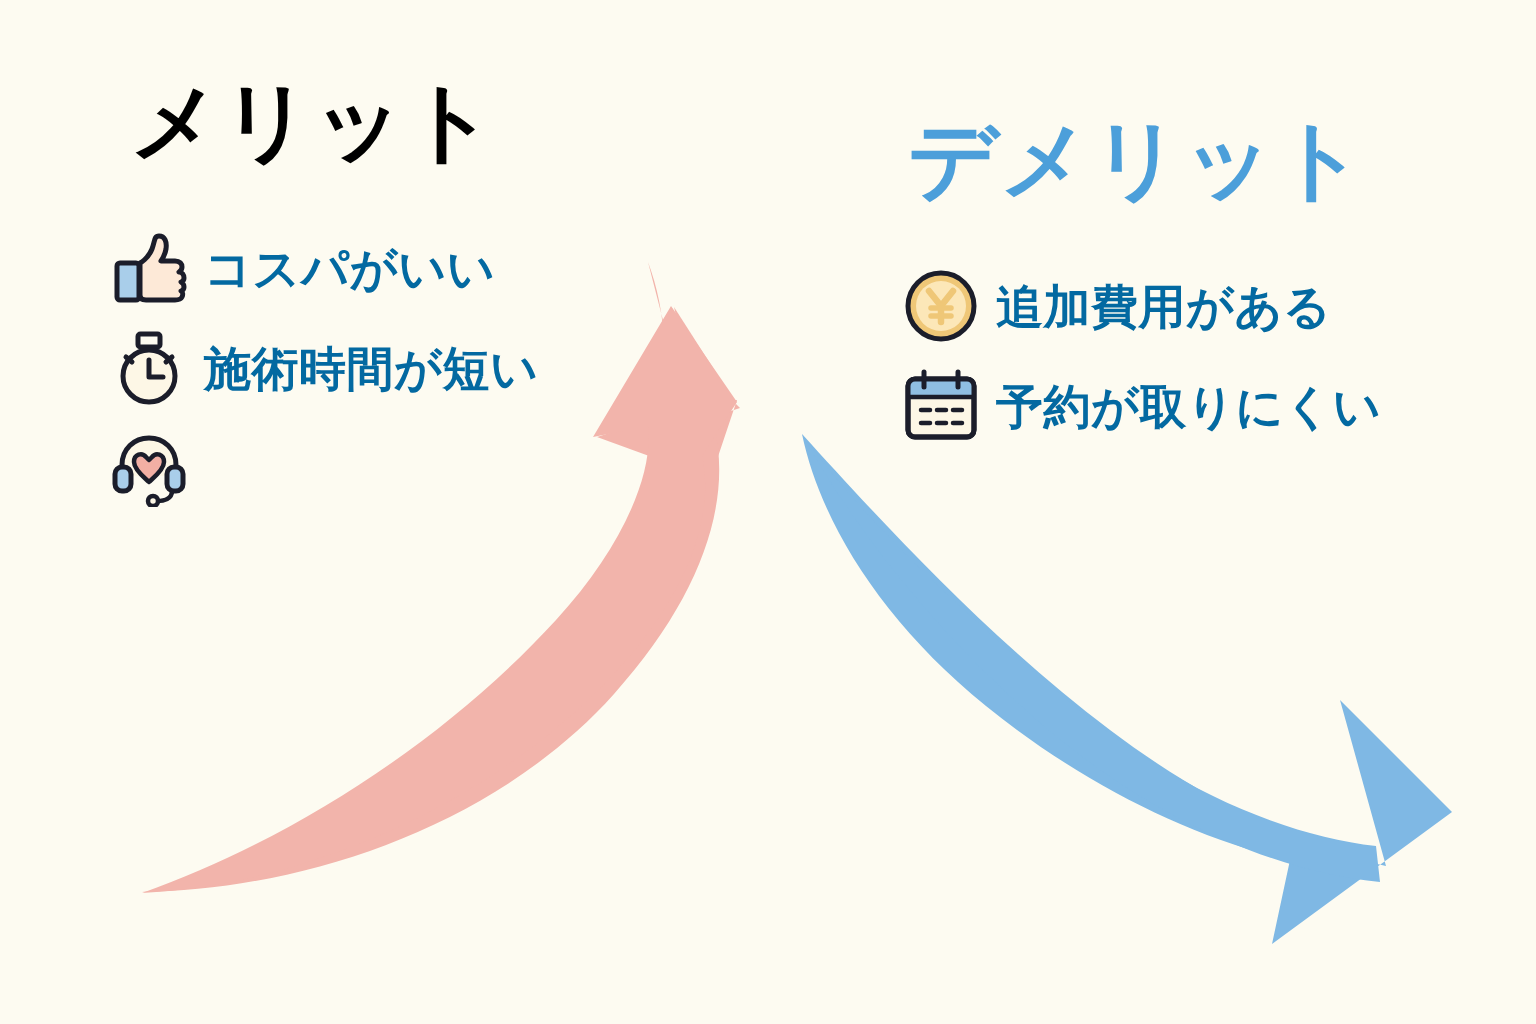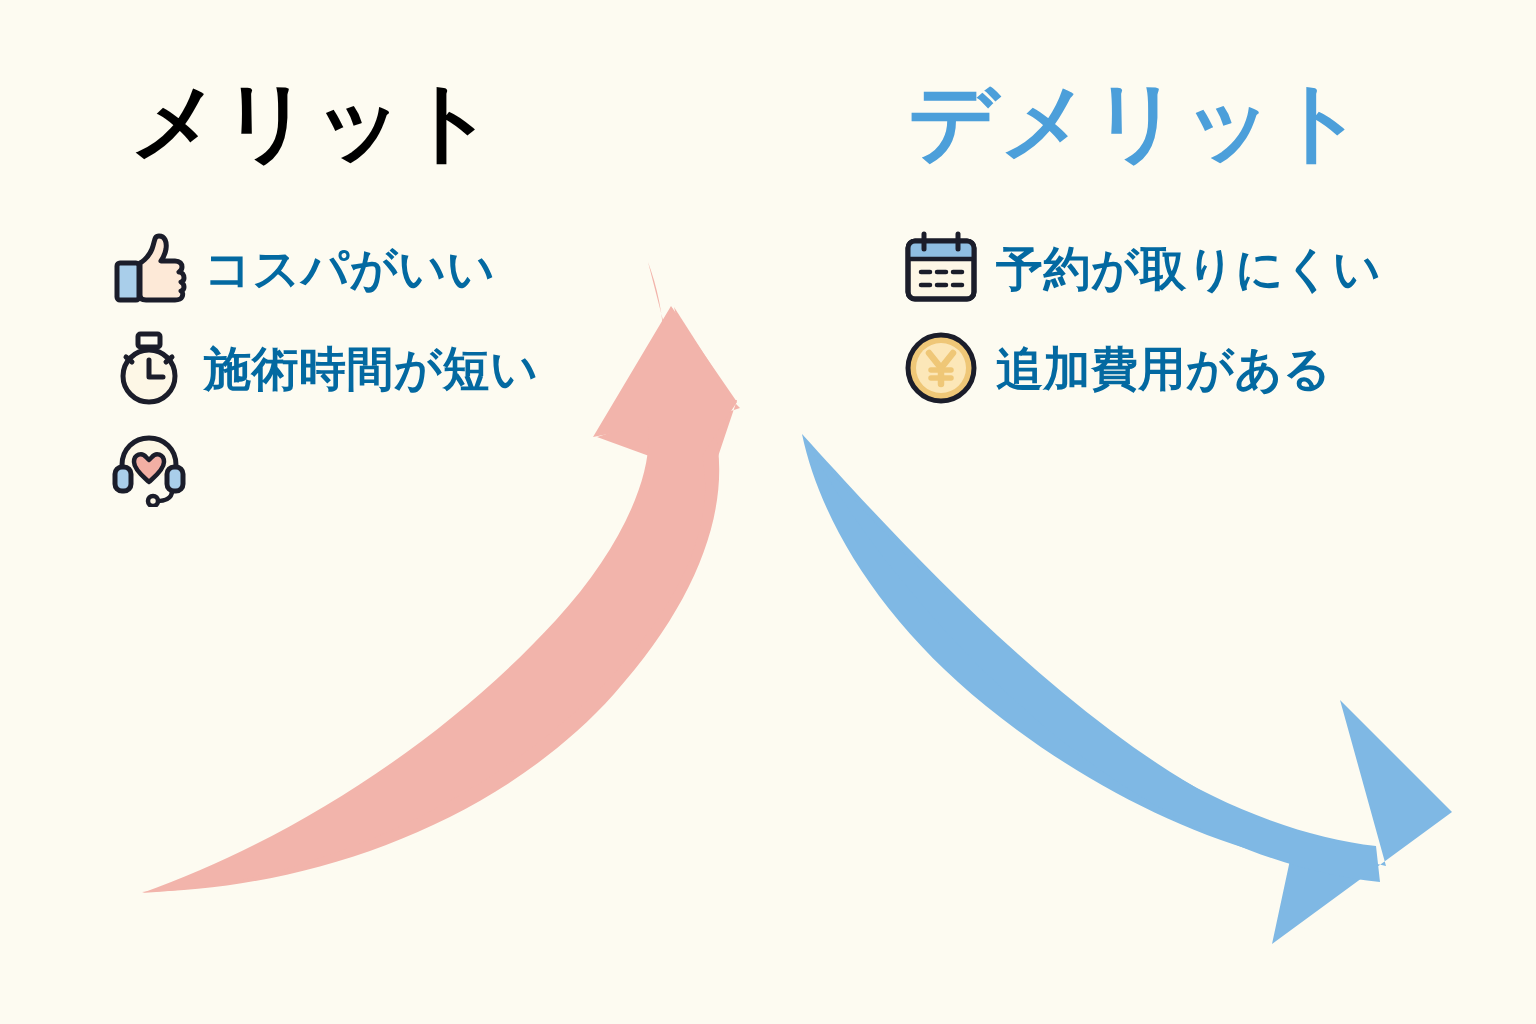--- a/index.html
+++ b/index.html
@@ -37,21 +37,21 @@
 
   .col-title {
     font-weight: 700;
     font-size: 88px;
     line-height: 1.0;
     letter-spacing: 0.02em;
     margin: 0 0 52px 0;
     white-space: nowrap;
   }
   #merit-col .col-title   { color: #000000; padding-left: 22px; }
-  #demerit-col .col-title { color: #4C9FDA; padding-left: 8px; }
+  #demerit-col .col-title { color: #4C9FDA; padding-left: 8px; margin-top: 38px; }
 
   .list { list-style: none; margin: 0; padding: 0; }
   .list-item {
     display: flex;
     align-items: center;
     height: 100px;
     gap: 14px;
   }
   .item-icon {
     flex: 0 0 auto;
@@ -181,48 +181,48 @@
     </ul>
   </section>
 
   <section class="column" id="demerit-col">
     <h2 class="col-title">デメリット</h2>
     <ul class="list">
 
       <li class="list-item">
         <span class="item-icon">
           <svg width="78" height="78" viewBox="0 0 78 78">
+            <circle cx="39" cy="39" r="33" fill="#EFC777" stroke="#1B1D2A" stroke-width="5"></circle>
+            <circle cx="39" cy="39" r="25" fill="#FCE7B8"></circle>
+            <path d="M27,24 L39,39 L51,24" fill="none" stroke="#EFC777" stroke-width="6.5" stroke-linecap="round" stroke-linejoin="round"></path>
+            <line x1="39" y1="39" x2="39" y2="55" stroke="#EFC777" stroke-width="6.5" stroke-linecap="round"></line>
+            <line x1="29" y1="41" x2="49" y2="41" stroke="#EFC777" stroke-width="5.5" stroke-linecap="round"></line>
+            <line x1="29" y1="49" x2="49" y2="49" stroke="#EFC777" stroke-width="5.5" stroke-linecap="round"></line>
+          </svg>
+        </span>
+        <span class="item-label">追加費用がある</span>
+      </li>
+
+      <li class="list-item">
+        <span class="item-icon">
+          <svg width="78" height="78" viewBox="0 0 78 78">
             <rect x="6" y="12" width="66" height="58" rx="7" fill="#FDF7E6" stroke="#1B1D2A" stroke-width="5"></rect>
             <path d="M6,30 L72,30 L72,19 C72,15 69,12 65,12 L13,12 C9,12 6,15 6,19 Z" fill="#8FBEE2"></path>
             <path d="M6,30 L72,30" stroke="#1B1D2A" stroke-width="4.5"></path>
             <rect x="6" y="12" width="66" height="58" rx="7" fill="none" stroke="#1B1D2A" stroke-width="5"></rect>
             <line x1="22" y1="5" x2="22" y2="20" stroke="#1B1D2A" stroke-width="5" stroke-linecap="round"></line>
             <line x1="56" y1="5" x2="56" y2="20" stroke="#1B1D2A" stroke-width="5" stroke-linecap="round"></line>
             <line x1="19" y1="43" x2="28" y2="43" stroke="#1B1D2A" stroke-width="4.5" stroke-linecap="round"></line>
             <line x1="35" y1="43" x2="44" y2="43" stroke="#1B1D2A" stroke-width="4.5" stroke-linecap="round"></line>
             <line x1="51" y1="43" x2="60" y2="43" stroke="#1B1D2A" stroke-width="4.5" stroke-linecap="round"></line>
             <line x1="19" y1="56" x2="28" y2="56" stroke="#1B1D2A" stroke-width="4.5" stroke-linecap="round"></line>
             <line x1="35" y1="56" x2="44" y2="56" stroke="#1B1D2A" stroke-width="4.5" stroke-linecap="round"></line>
             <line x1="51" y1="56" x2="60" y2="56" stroke="#1B1D2A" stroke-width="4.5" stroke-linecap="round"></line>
           </svg>
         </span>
         <span class="item-label">予約が取りにくい</span>
       </li>
 
-      <li class="list-item">
-        <span class="item-icon">
-          <svg width="78" height="78" viewBox="0 0 78 78">
-            <circle cx="39" cy="39" r="33" fill="#EFC777" stroke="#1B1D2A" stroke-width="5"></circle>
-            <circle cx="39" cy="39" r="25" fill="#FCE7B8"></circle>
-            <path d="M27,24 L39,39 L51,24" fill="none" stroke="#EFC777" stroke-width="6.5" stroke-linecap="round" stroke-linejoin="round"></path>
-            <line x1="39" y1="39" x2="39" y2="55" stroke="#EFC777" stroke-width="6.5" stroke-linecap="round"></line>
-            <line x1="29" y1="41" x2="49" y2="41" stroke="#EFC777" stroke-width="5.5" stroke-linecap="round"></line>
-            <line x1="29" y1="49" x2="49" y2="49" stroke="#EFC777" stroke-width="5.5" stroke-linecap="round"></line>
-          </svg>
-        </span>
-        <span class="item-label">追加費用がある</span>
-      </li>
-
 
     </ul>
   </section>
 
 </div>
 
 </body></html>

